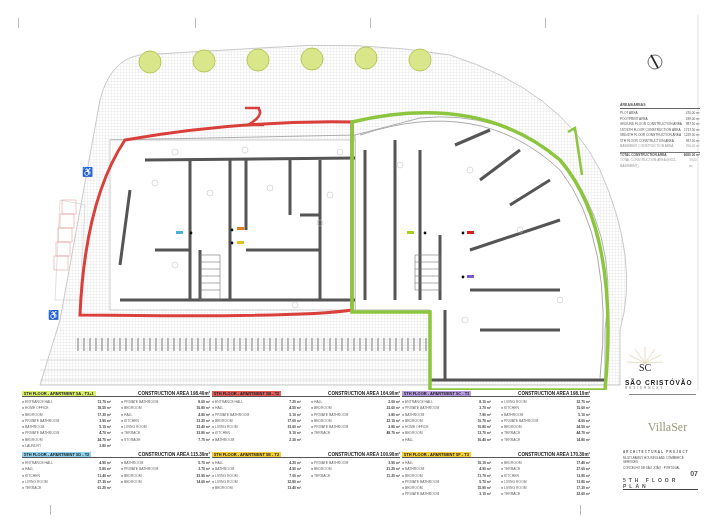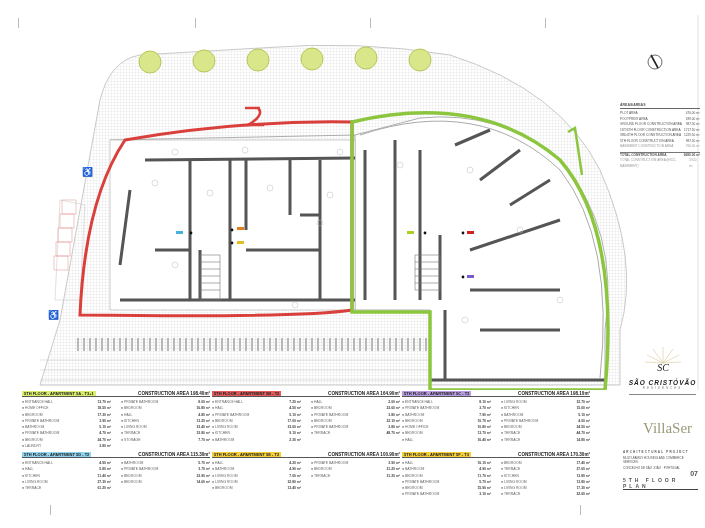--- a/index.html
+++ b/index.html
@@ -4,25 +4,25 @@
 <style>
   html,body{margin:0;padding:0;background:#fff;}
   body{width:705px;height:528px;position:relative;overflow:hidden;font-family:"Liberation Sans",sans-serif;color:#333;}
   .sheet{position:absolute;left:0;top:0;width:705px;height:528px;background:#fff;}
   .tick{position:absolute;top:18px;width:1px;height:10px;background:#bbb;}
   .plan{position:absolute;left:0;top:0;width:705px;height:390px;}
   .legend{position:absolute;left:620px;top:103px;width:80px;font-size:3.2px;color:#555;}
   .legend .title{font-weight:bold;border-bottom:1px solid #666;padding-bottom:1px;margin-bottom:2px;font-size:3.5px;}
   .legend .row{display:flex;justify-content:space-between;line-height:5.5px;}
   .legend .row.total{border-top:1px solid #777;margin-top:2px;font-weight:bold;}
-  .brand{position:absolute;left:625px;top:345px;width:75px;text-align:center;font-style:italic;}
+  .brand{position:absolute;left:625px;top:345px;width:75px;text-align:left;}
   .brand .name{font-size:6.5px;font-weight:bold;letter-spacing:1px;color:#222;margin-top:2px;}
   .brand .sub{font-size:3px;letter-spacing:2px;color:#777;}
   .brand .line{height:1px;background:#888;margin:4px 4px;}
-  .villa{position:absolute;left:640px;top:420px;width:55px;text-align:center;font-family:"Liberation Serif",serif;font-size:15px;color:#9a9a7a;}
+  .villa{position:absolute;left:640px;top:420px;width:55px;text-align:center;font-family:"Liberation Serif",serif;font-size:12px;color:#9a9a7a;}
   .titleblock{position:absolute;left:623px;top:448px;width:75px;font-size:3px;color:#555;}
   .titleblock .h{letter-spacing:1.2px;font-weight:bold;margin:2px 0;}
   .titleblock .big{font-size:5px;font-weight:bold;letter-spacing:3px;border-bottom:1px solid #444;margin:3px 0 2px;}
   .titleblock .num{font-size:7px;font-weight:bold;float:right;}
   .sched{position:absolute;width:188px;font-size:3.4px;color:#666;}
   .sched .hdr{display:flex;justify-content:space-between;align-items:flex-end;border-bottom:1px solid #555;height:8px;}
   .sched .apt{font-weight:bold;font-size:4px;padding:0 2px;color:#222;white-space:nowrap;}
   .sched .area{font-weight:bold;font-size:4.6px;color:#222;white-space:nowrap;}
   .sched .cols{display:flex;gap:10px;margin-top:2px;}
   .sched .col{flex:1;}

